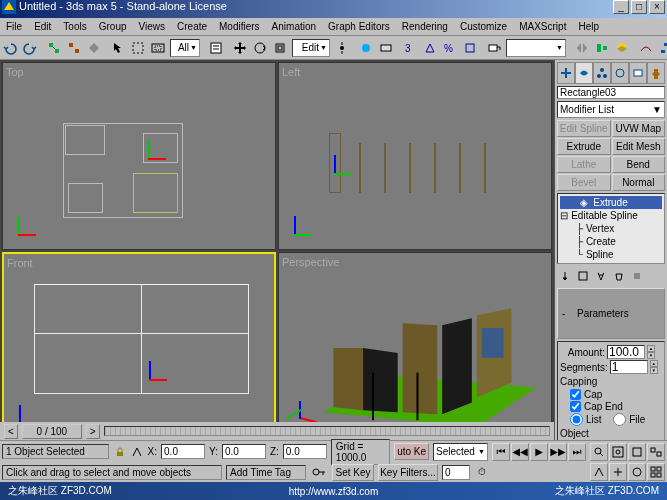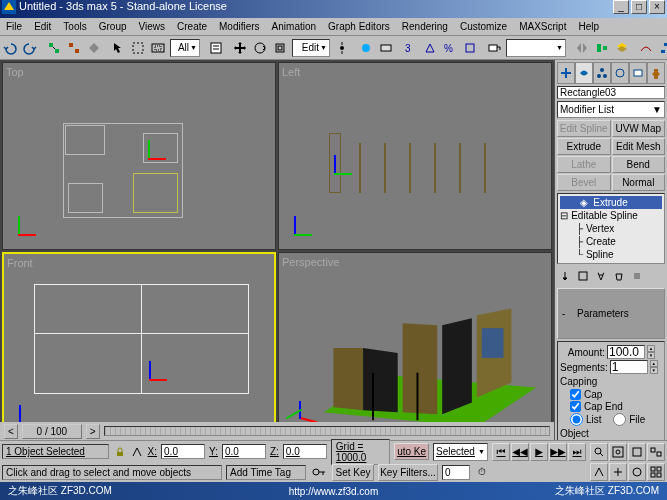--- a/index.html
+++ b/index.html
@@ -39,21 +39,21 @@
 .param { display: flex; align-items: center; gap: 2px; font-size: 10px; margin: 1px 0; }
 .param label { min-width: 45px; text-align: right; }
 .param input { width: 38px; height: 14px; border: 1px inset #888; font-size: 12px; padding: 0 1px; }
 .spin { width: 8px; height: 14px; display: flex; flex-direction: column; }
 .spin div { height: 7px; border: 1px solid #888; background: #ccc; font-size: 5px; text-align: center; line-height: 5px; }
 .chk { display: flex; align-items: center; gap: 3px; font-size: 10px; margin: 1px 0; padding-left: 10px; }
 .chk input { width: 11px; height: 11px; }
 .rad { display: flex; align-items: center; gap: 3px; font-size: 10px; margin: 1px 0; padding-left: 10px; }
 .bottom { position: absolute; bottom: 18px; left: 0; right: 0; }
 .slider-row { height: 18px; display: flex; align-items: center; background: #c0c0c0; padding: 0 4px; gap: 4px; font-size: 10px; width: 554px; }
-.statusrow { height: 22px; display: flex; align-items: center; background: #c0c0c0; padding: 0 2px; gap: 4px; font-size: 10px; border-top: 1px solid #888; text-decoration: underline; }
+.statusrow { height: 22px; display: flex; align-items: center; background: #c0c0c0; padding: 0 2px; gap: 4px; font-size: 10px; border-top: 1px solid #888; }
 .statusrow2 { height: 20px; display: flex; align-items: center; background: #c0c0c0; padding: 0 2px; gap: 4px; font-size: 10px; }
 .stfield { border: 1px inset #888; background: #fff; height: 15px; padding: 0 2px; font-size: 10px; width: 44px; }
 .navbtns { display: flex; gap: 1px; }
 .navbtn { width: 18px; height: 18px; border: 1px outset #ddd; background: #c0c0c0; display: flex; align-items: center; justify-content: center; }
 .footer { position: absolute; bottom: 0; left: 0; right: 0; height: 18px; background: linear-gradient(to right, #1a3d7a, #2a5fb0); color: #fff; display: flex; align-items: center; justify-content: space-between; padding: 0 8px; font-size: 11px; }
 .vp-content { position: absolute; inset: 0; }
 svg.icon { width: 14px; height: 14px; }
 .mini-geom { position: absolute; border: 1px solid #fff; }
 </style>
 </head>

